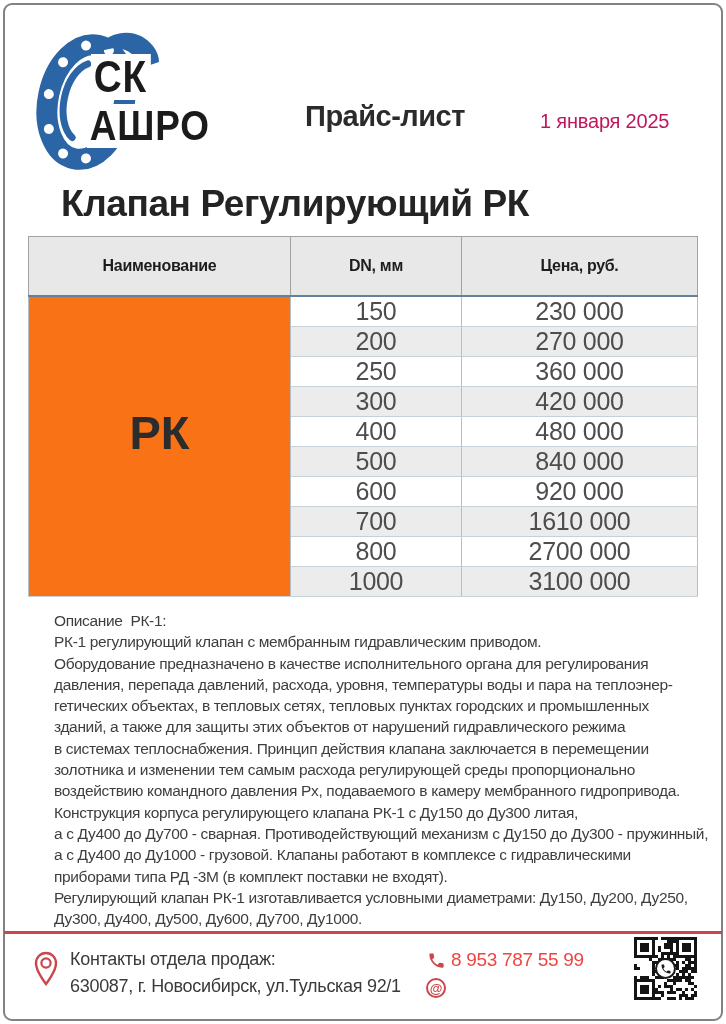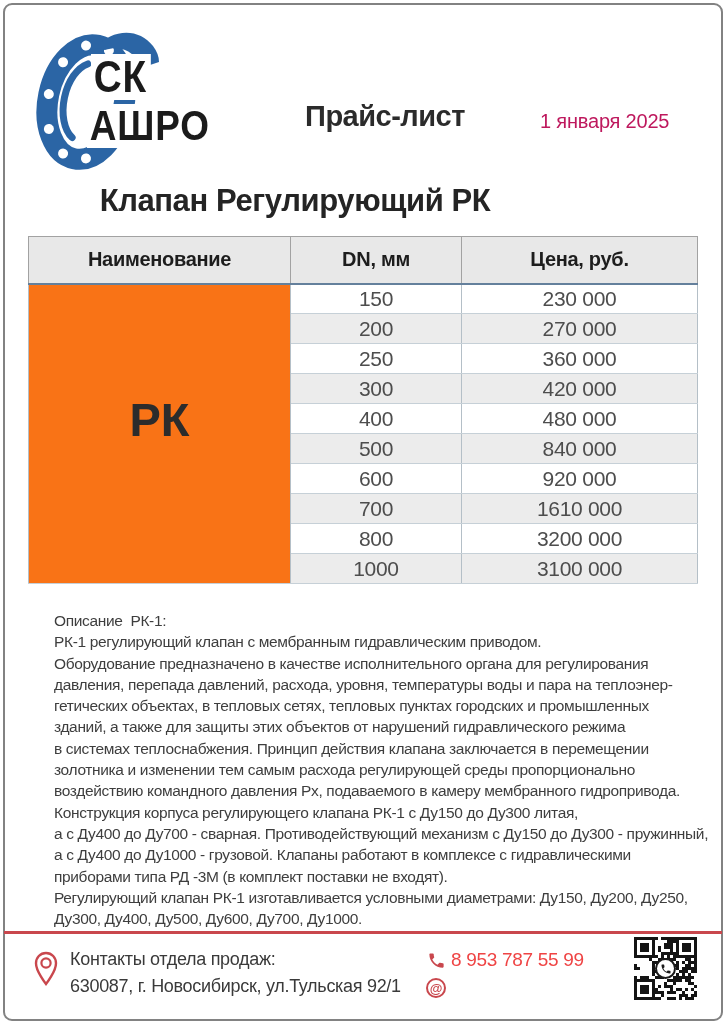--- a/index.html
+++ b/index.html
@@ -21,32 +21,32 @@
     background:#fff; line-height:1; padding:1px 4px 1px 3px;
     transform:scaleX(0.88); transform-origin:left top; letter-spacing:1px; white-space:nowrap; }
   .logo-line1 { left:56px; top:30px; font-size:44px; }
   .logo-line2 { left:52px; top:80px; font-size:42px; }
 
   .doc-title { position:absolute; left:0; top:100px; width:770px; text-align:center;
     font-size:29px; font-weight:700; letter-spacing:-0.5px; color:#2b2b2b; }
   .doc-date { position:absolute; left:540px; top:110px; font-size:20px; color:#be185d; letter-spacing:-0.2px; }
 
   .product-title { position:absolute; left:0; top:183px; width:590px; text-align:center;
-    font-size:31px; font-weight:700; letter-spacing:-0.4px; color:#242424; }
+    font-size:37px; font-weight:700; letter-spacing:-0.4px; color:#242424; }
 
   
   table.price { position:absolute; left:28px; top:236px; width:669px;
     border-collapse:collapse; table-layout:fixed; }
   table.price th {
-    height:47px; background:var(--table-header-bg,#e8e8e8);
-    font-size:20px; font-weight:700; color:#1d1d1d; letter-spacing:-0.3px;
+    height:59px; background:var(--table-header-bg,#e8e8e8);
+    font-size:16px; font-weight:700; color:#1d1d1d; letter-spacing:-0.3px;
     border:1px solid #a2a2a2; border-bottom:2px solid #64809c;
   }
   table.price td {
-    height:30px; text-align:center; font-size:21px; color:#4d4d4d; letter-spacing:-0.3px;
+    height:30px; text-align:center; font-size:25px; color:#4d4d4d; letter-spacing:-0.3px;
     border-left:1px solid #b4bfc7; border-right:1px solid #b4bfc7;
     border-bottom:1px solid #c6d0d7;
   }
   table.price { border:1px solid #9fa8ae; }
   table.price tbody tr:nth-child(even) td { background:var(--row-alt-bg,#ececec); }
   table.price td.name-cell {
     background:#f97316; font-size:47px; font-weight:700; color:#2c2c2c;
     vertical-align:middle; letter-spacing:0;
   }
   table.price td.name-cell span { display:inline-block; transform:translateY(-14px); }
@@ -151,21 +151,21 @@
       <tr>
         <td>600</td>
         <td>920 000</td>
       </tr>
       <tr>
         <td>700</td>
         <td>1610 000</td>
       </tr>
       <tr>
         <td>800</td>
-        <td>3200 000</td>
+        <td>2700 000</td>
       </tr>
       <tr>
         <td>1000</td>
         <td>3100 000</td>
       </tr>
     </tbody>
 </table>
 
 <div class="description">Описание&nbsp;&nbsp;РК-1:
 РК-1 регулирующий клапан с мембранным гидравлическим приводом.

